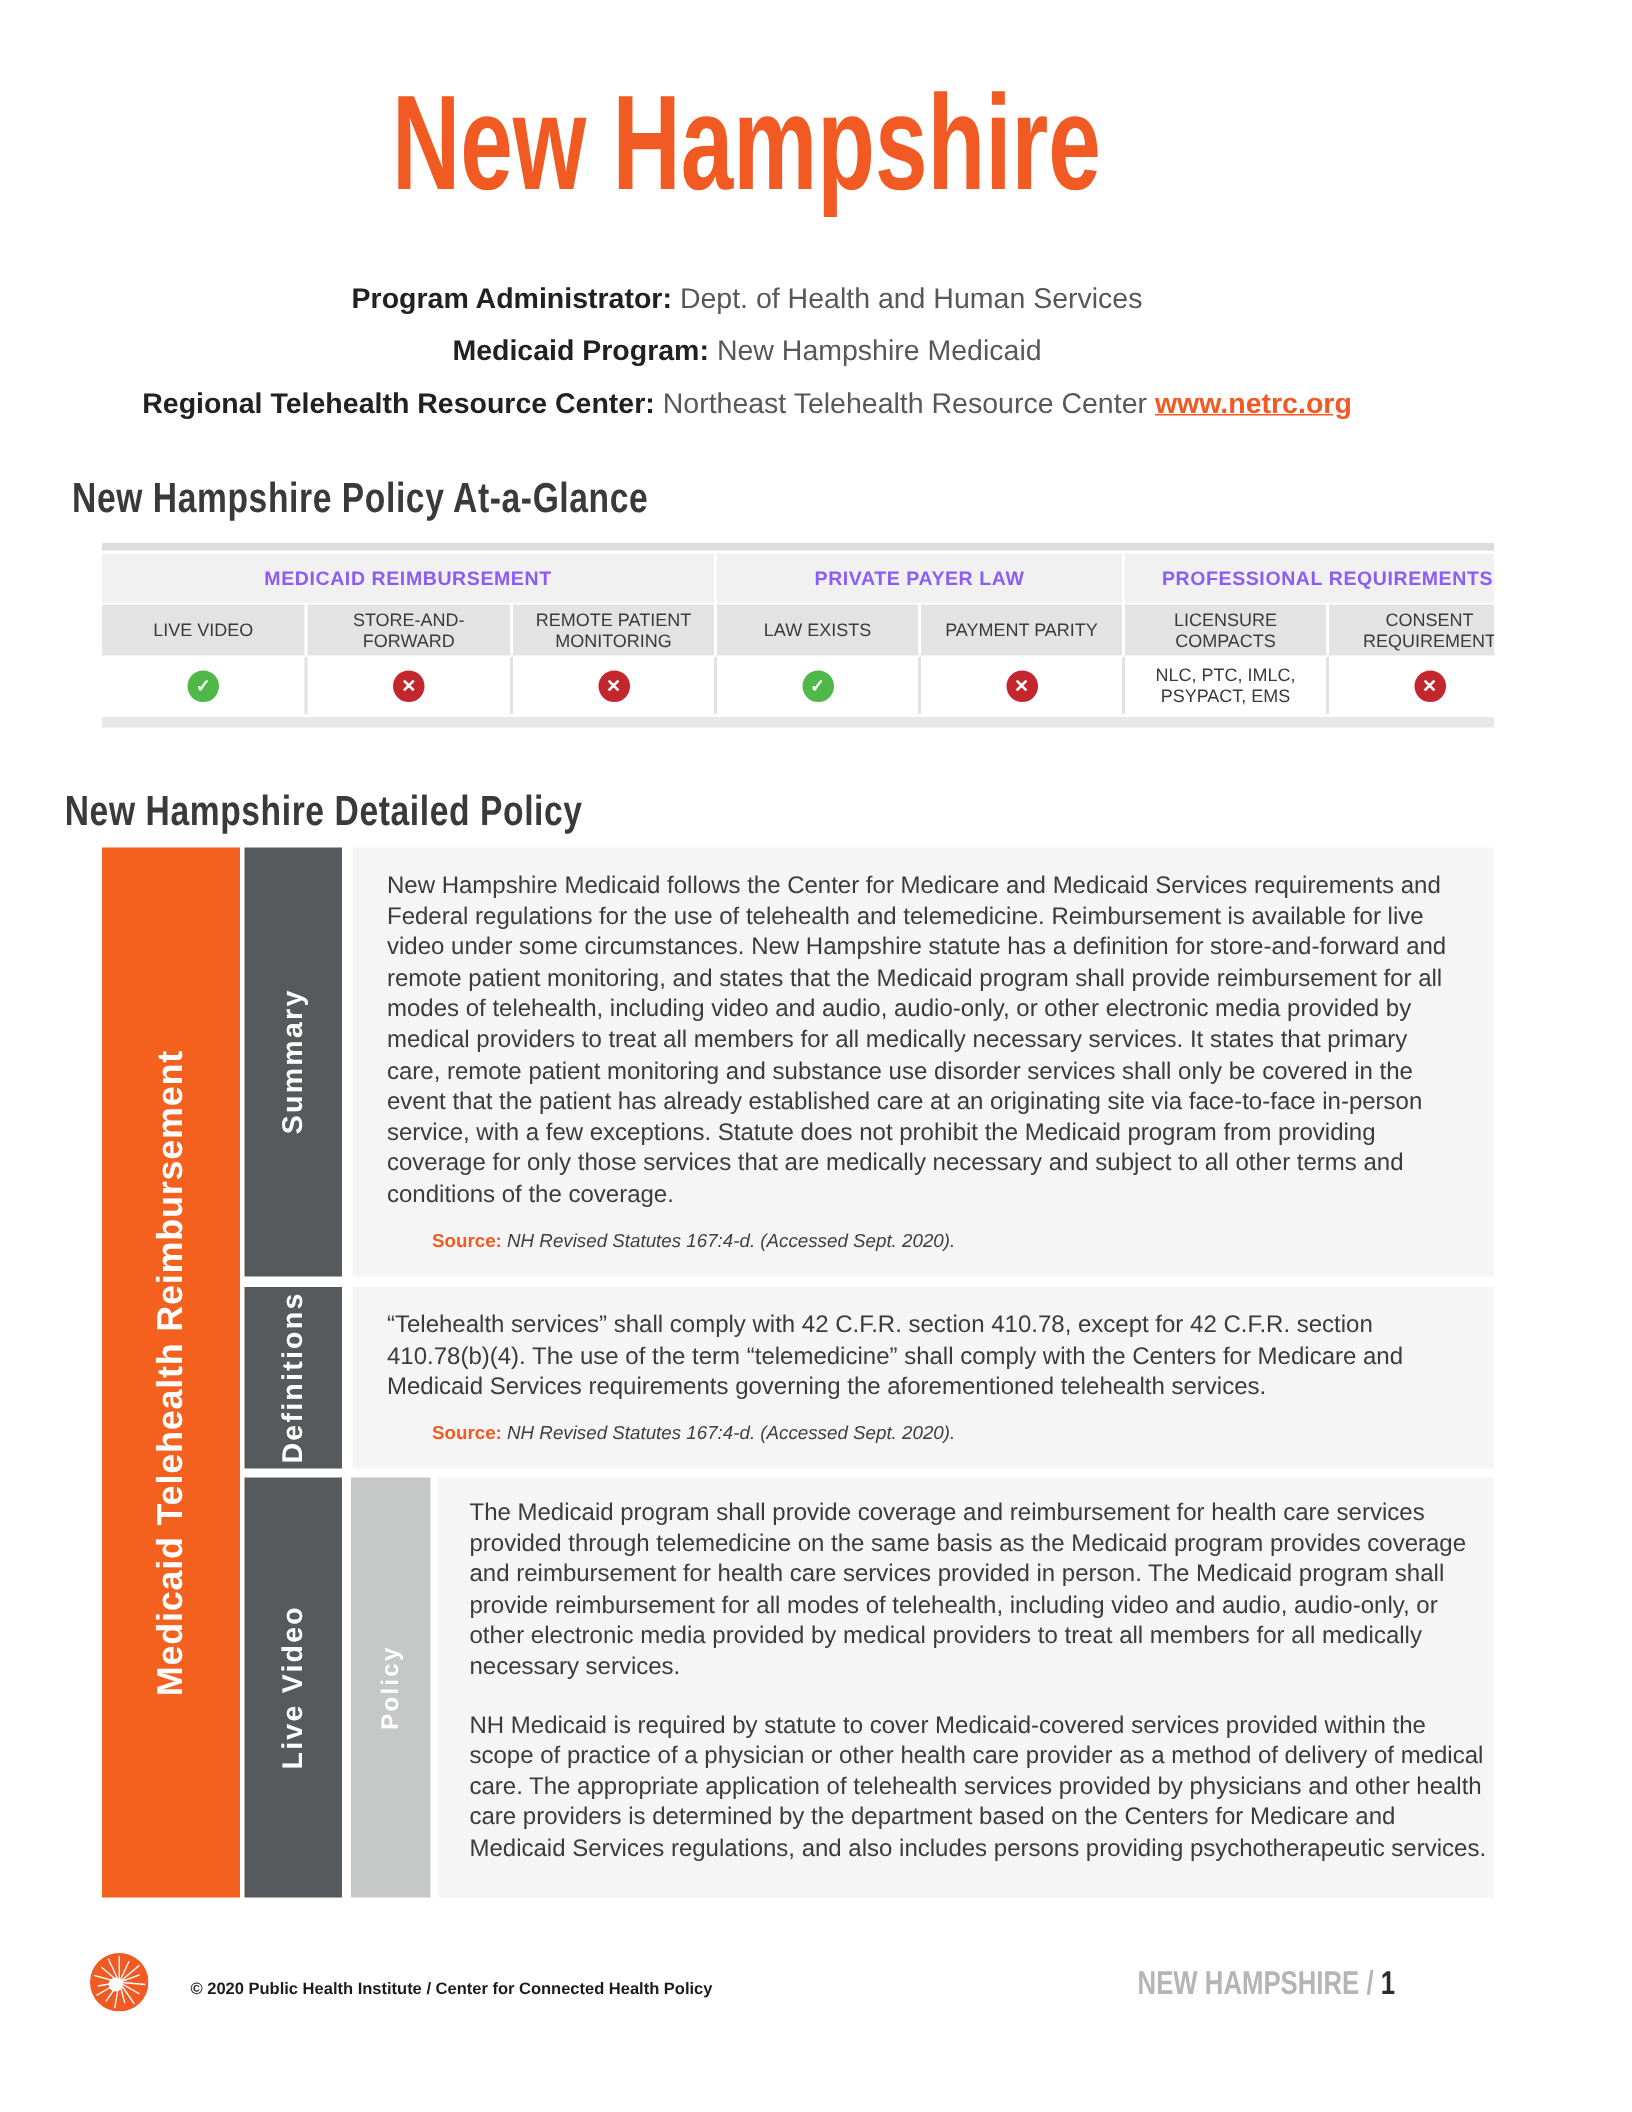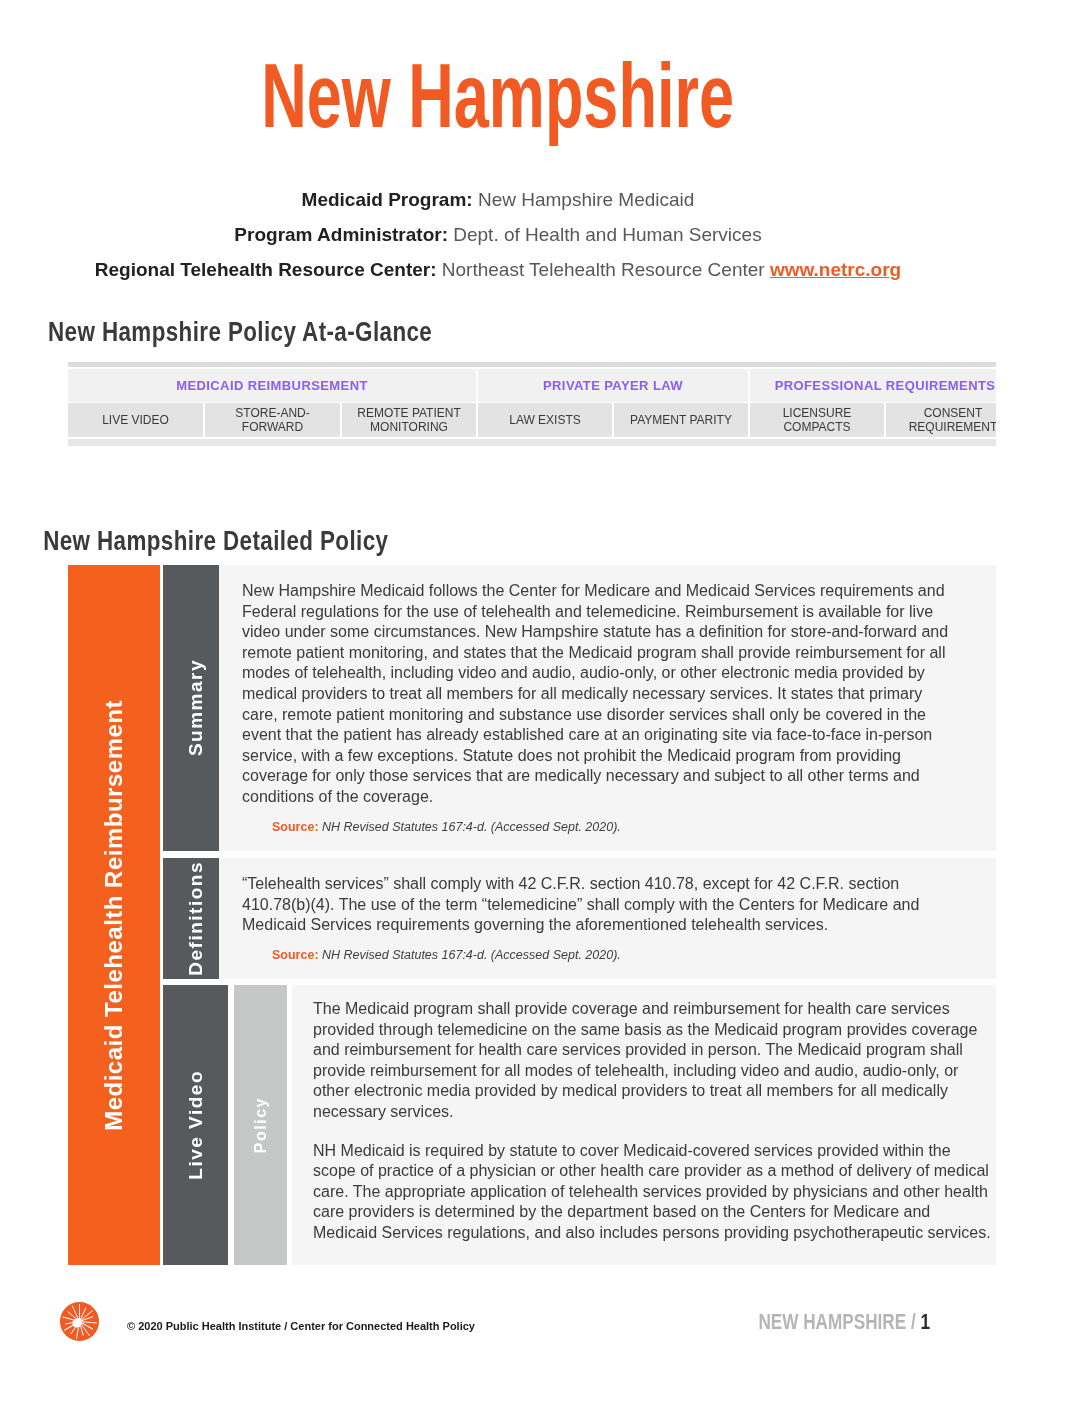--- a/index.html
+++ b/index.html
@@ -49,21 +49,21 @@
   .cat-bar{position:absolute;left:0;top:0;width:92px;height:700px;background:#F4611E;
     display:flex;align-items:center;justify-content:center;}
   .cat-bar .vtext{color:#fff;font-weight:bold;font-size:24px;letter-spacing:0.5px;}
   .row-label{position:absolute;left:95px;width:65px;background:#565A5C;
     display:flex;align-items:center;justify-content:center;}
   .row-label .vtext{color:#fff;font-weight:bold;font-size:19px;letter-spacing:1.5px;}
   .sub-label{position:absolute;left:166px;width:53px;background:#C6C8C7;
     display:flex;align-items:center;justify-content:center;}
   .sub-label .vtext{color:#fff;font-weight:bold;font-size:16px;letter-spacing:1.5px;}
   .row-content{position:absolute;background:#F5F5F5;box-sizing:border-box;}
-  .rc-a{left:151px;width:785px;padding:16px 45px 0 23px;}
+  .rc-a{left:167px;width:785px;padding:16px 45px 0 23px;}
   .rc-b{left:224px;width:728px;padding:14px 24px 0 21px;}
   .body-text{font-size:16px;line-height:20.6px;color:#3B3B3B;margin:0;}
   .body-text + .body-text{margin-top:18px;}
   .source-line{margin-top:12px;padding-left:30px;font-size:12.5px;}
   .source-label{color:#F15A22;font-weight:bold;font-style:normal;}
   .source-text{color:#3F3F3F;font-style:italic;}
 
   
   .r-summary{top:0;height:286px;}
   .r-defs{top:293px;height:121px;}
@@ -81,26 +81,26 @@
 <body>
 
 <div class="page">
 
   <div class="page-title">
     <span class="cond">New Hampshire</span>
   </div>
 
   <div class="info-block">
     <div class="info-line">
+      <span class="info-label">Program Administrator:</span>
+      <span class="info-value">Dept. of Health and Human Services</span>
+    </div>
+    <div class="info-line">
       <span class="info-label">Medicaid Program:</span>
       <span class="info-value">New Hampshire Medicaid</span>
-    </div>
-    <div class="info-line">
-      <span class="info-label">Program Administrator:</span>
-      <span class="info-value">Dept. of Health and Human Services</span>
     </div>
     <div class="info-line">
       <span class="info-label">Regional Telehealth Resource Center:</span>
       <span class="info-value">Northeast Telehealth Resource Center</span>
       <a class="info-link">www.netrc.org</a>
     </div>
   </div>
 
   <div class="sec-title" style="top:316px;">
     <span class="cond">New Hampshire Policy At-a-Glance</span>
@@ -114,20 +114,41 @@
       <div class="cell g3">PROFESSIONAL REQUIREMENTS</div>
     </div>
     <div class="grid heads">
       <div class="cell">LIVE VIDEO</div>
       <div class="cell">STORE-AND-FORWARD</div>
       <div class="cell">REMOTE PATIENT MONITORING</div>
       <div class="cell">LAW EXISTS</div>
       <div class="cell">PAYMENT PARITY</div>
       <div class="cell">LICENSURE COMPACTS</div>
       <div class="cell">CONSENT REQUIREMENT</div>
+    </div>
+    <div class="grid vals">
+      <div class="cell">
+          <span class="st-check"></span>
+        </div>
+      <div class="cell">
+          <span class="st-cross"></span>
+        </div>
+      <div class="cell">
+          <span class="st-cross"></span>
+        </div>
+      <div class="cell">
+          <span class="st-check"></span>
+        </div>
+      <div class="cell">
+          <span class="st-cross"></span>
+        </div>
+      <div class="cell">NLC, PTC, IMLC, PSYPACT, EMS</div>
+      <div class="cell">
+          <span class="st-cross"></span>
+        </div>
     </div>
     <div class="strip-bottom"></div>
   </div>
 
   <div class="sec-title" style="top:525px;">
     <span class="cond">New Hampshire Detailed Policy</span>
   </div>
 
   <div class="dp">
     <div class="cat-bar">

